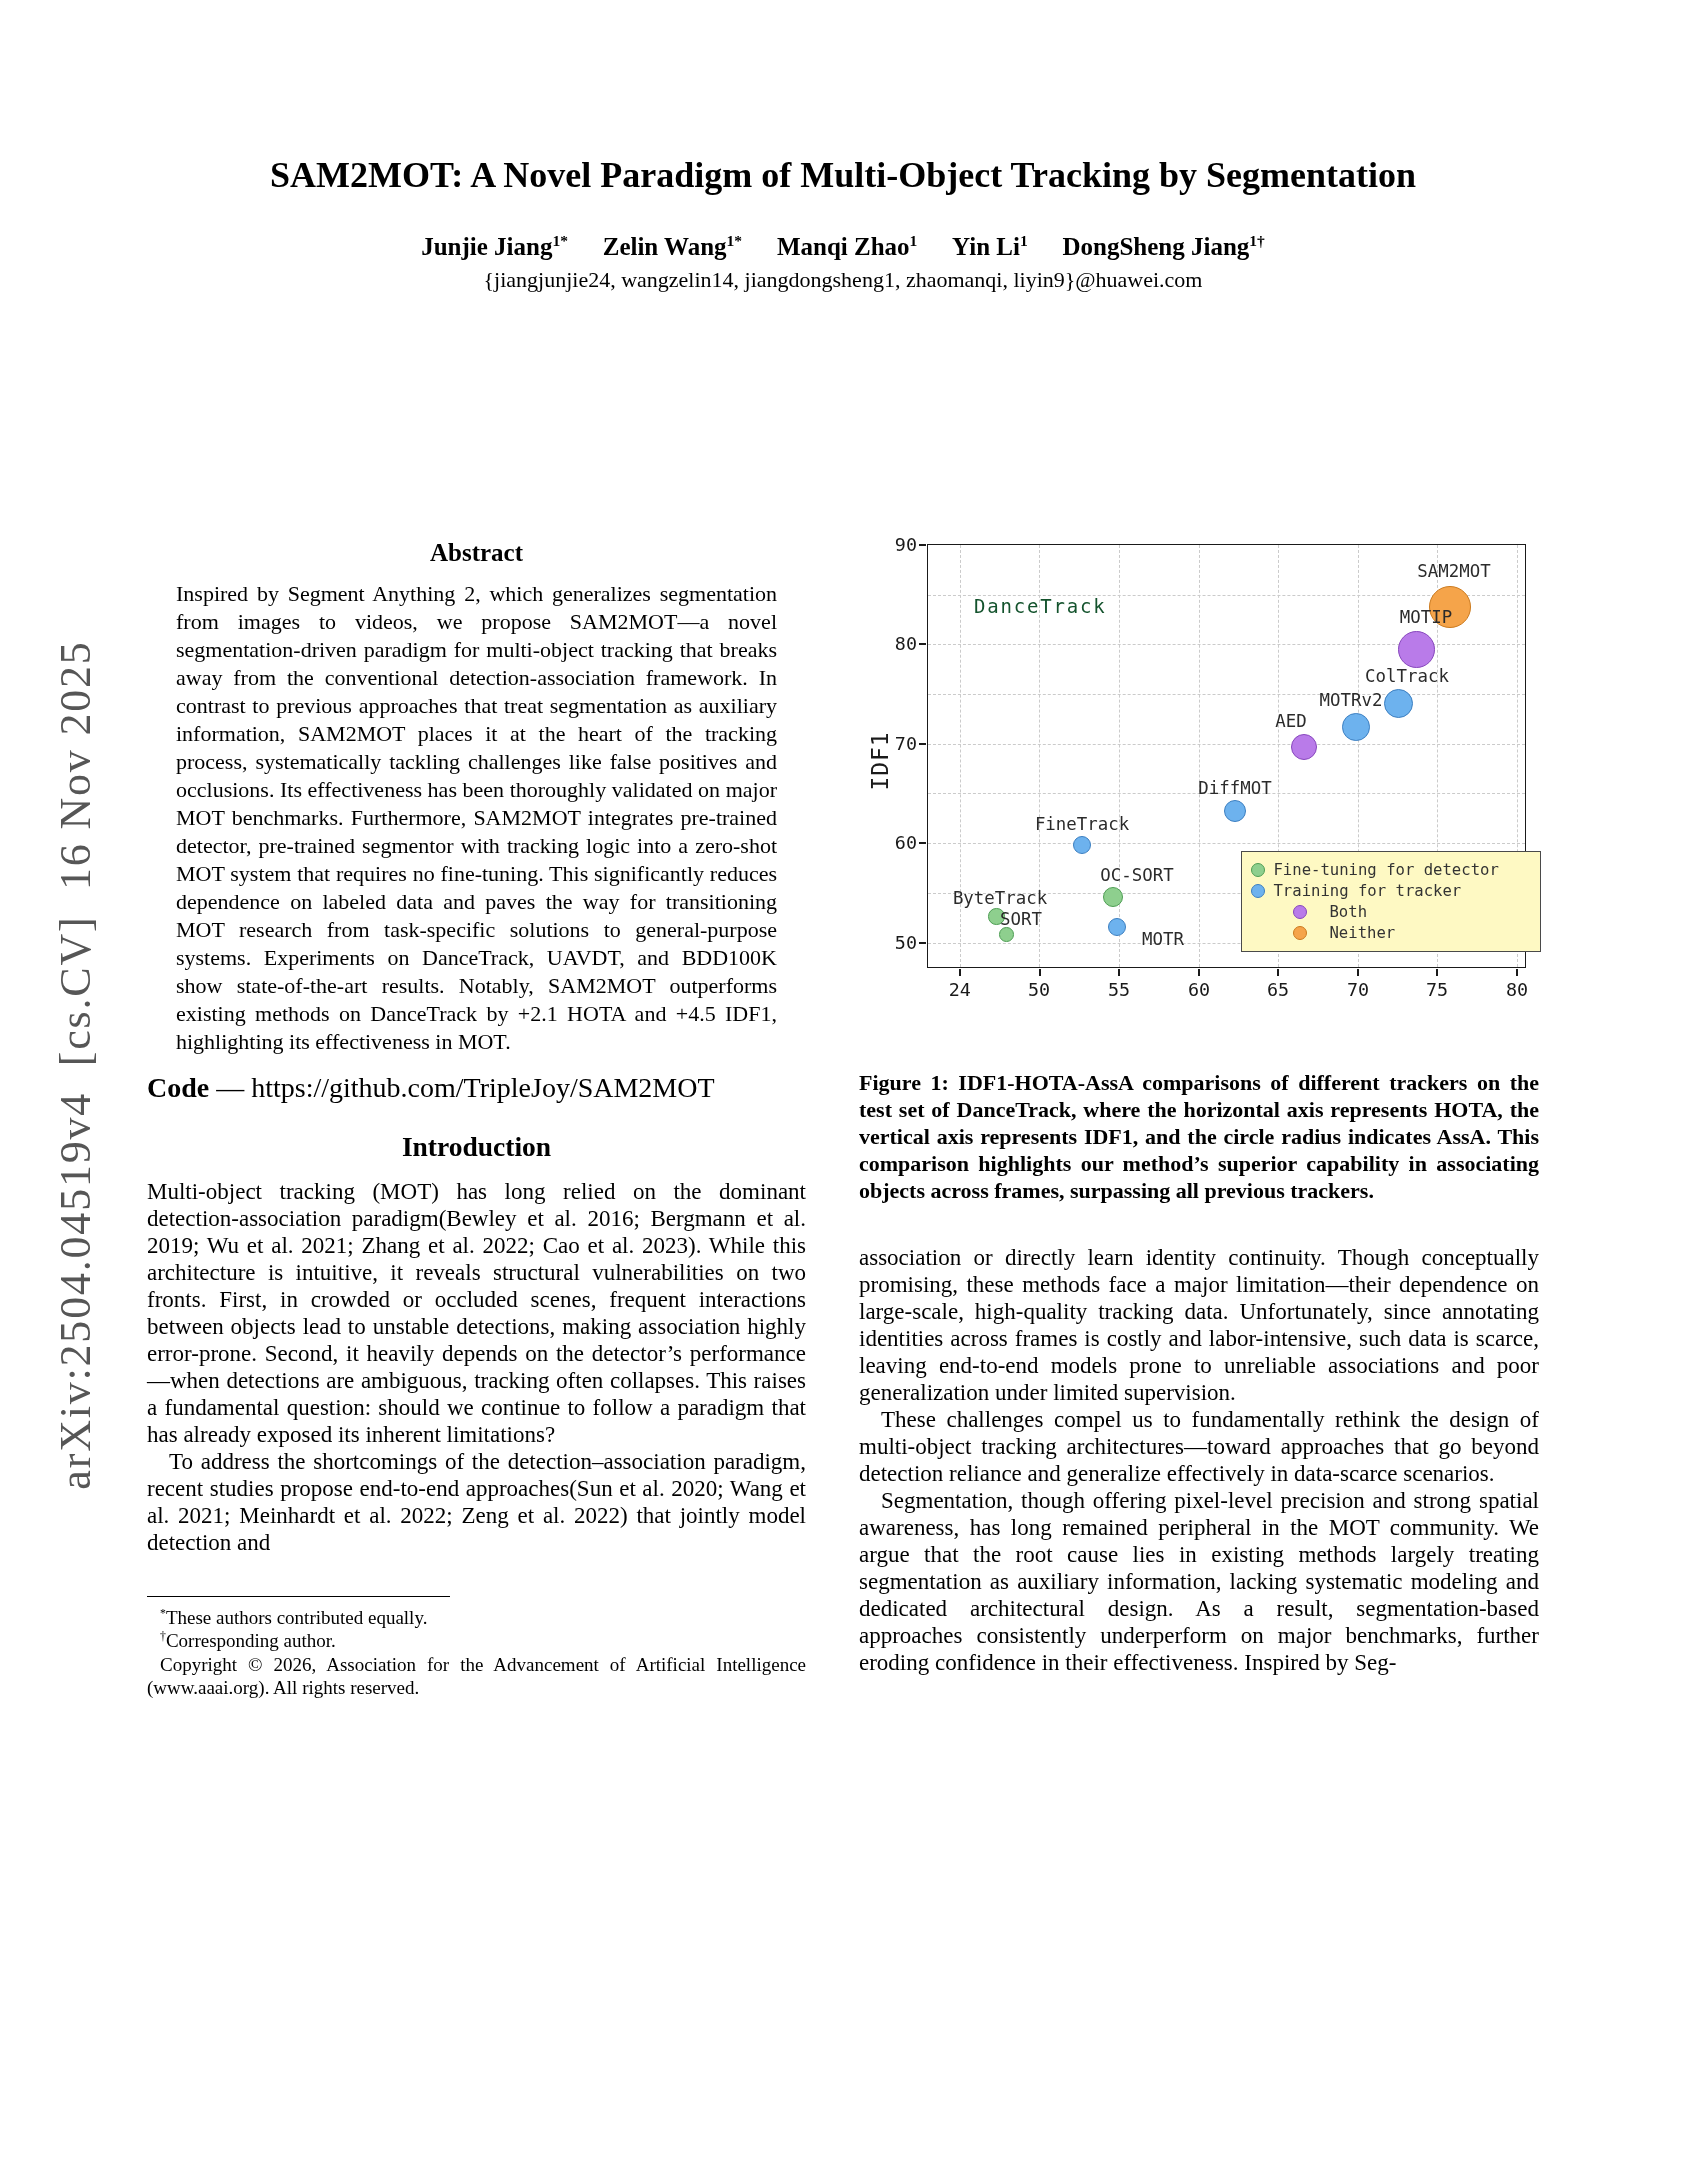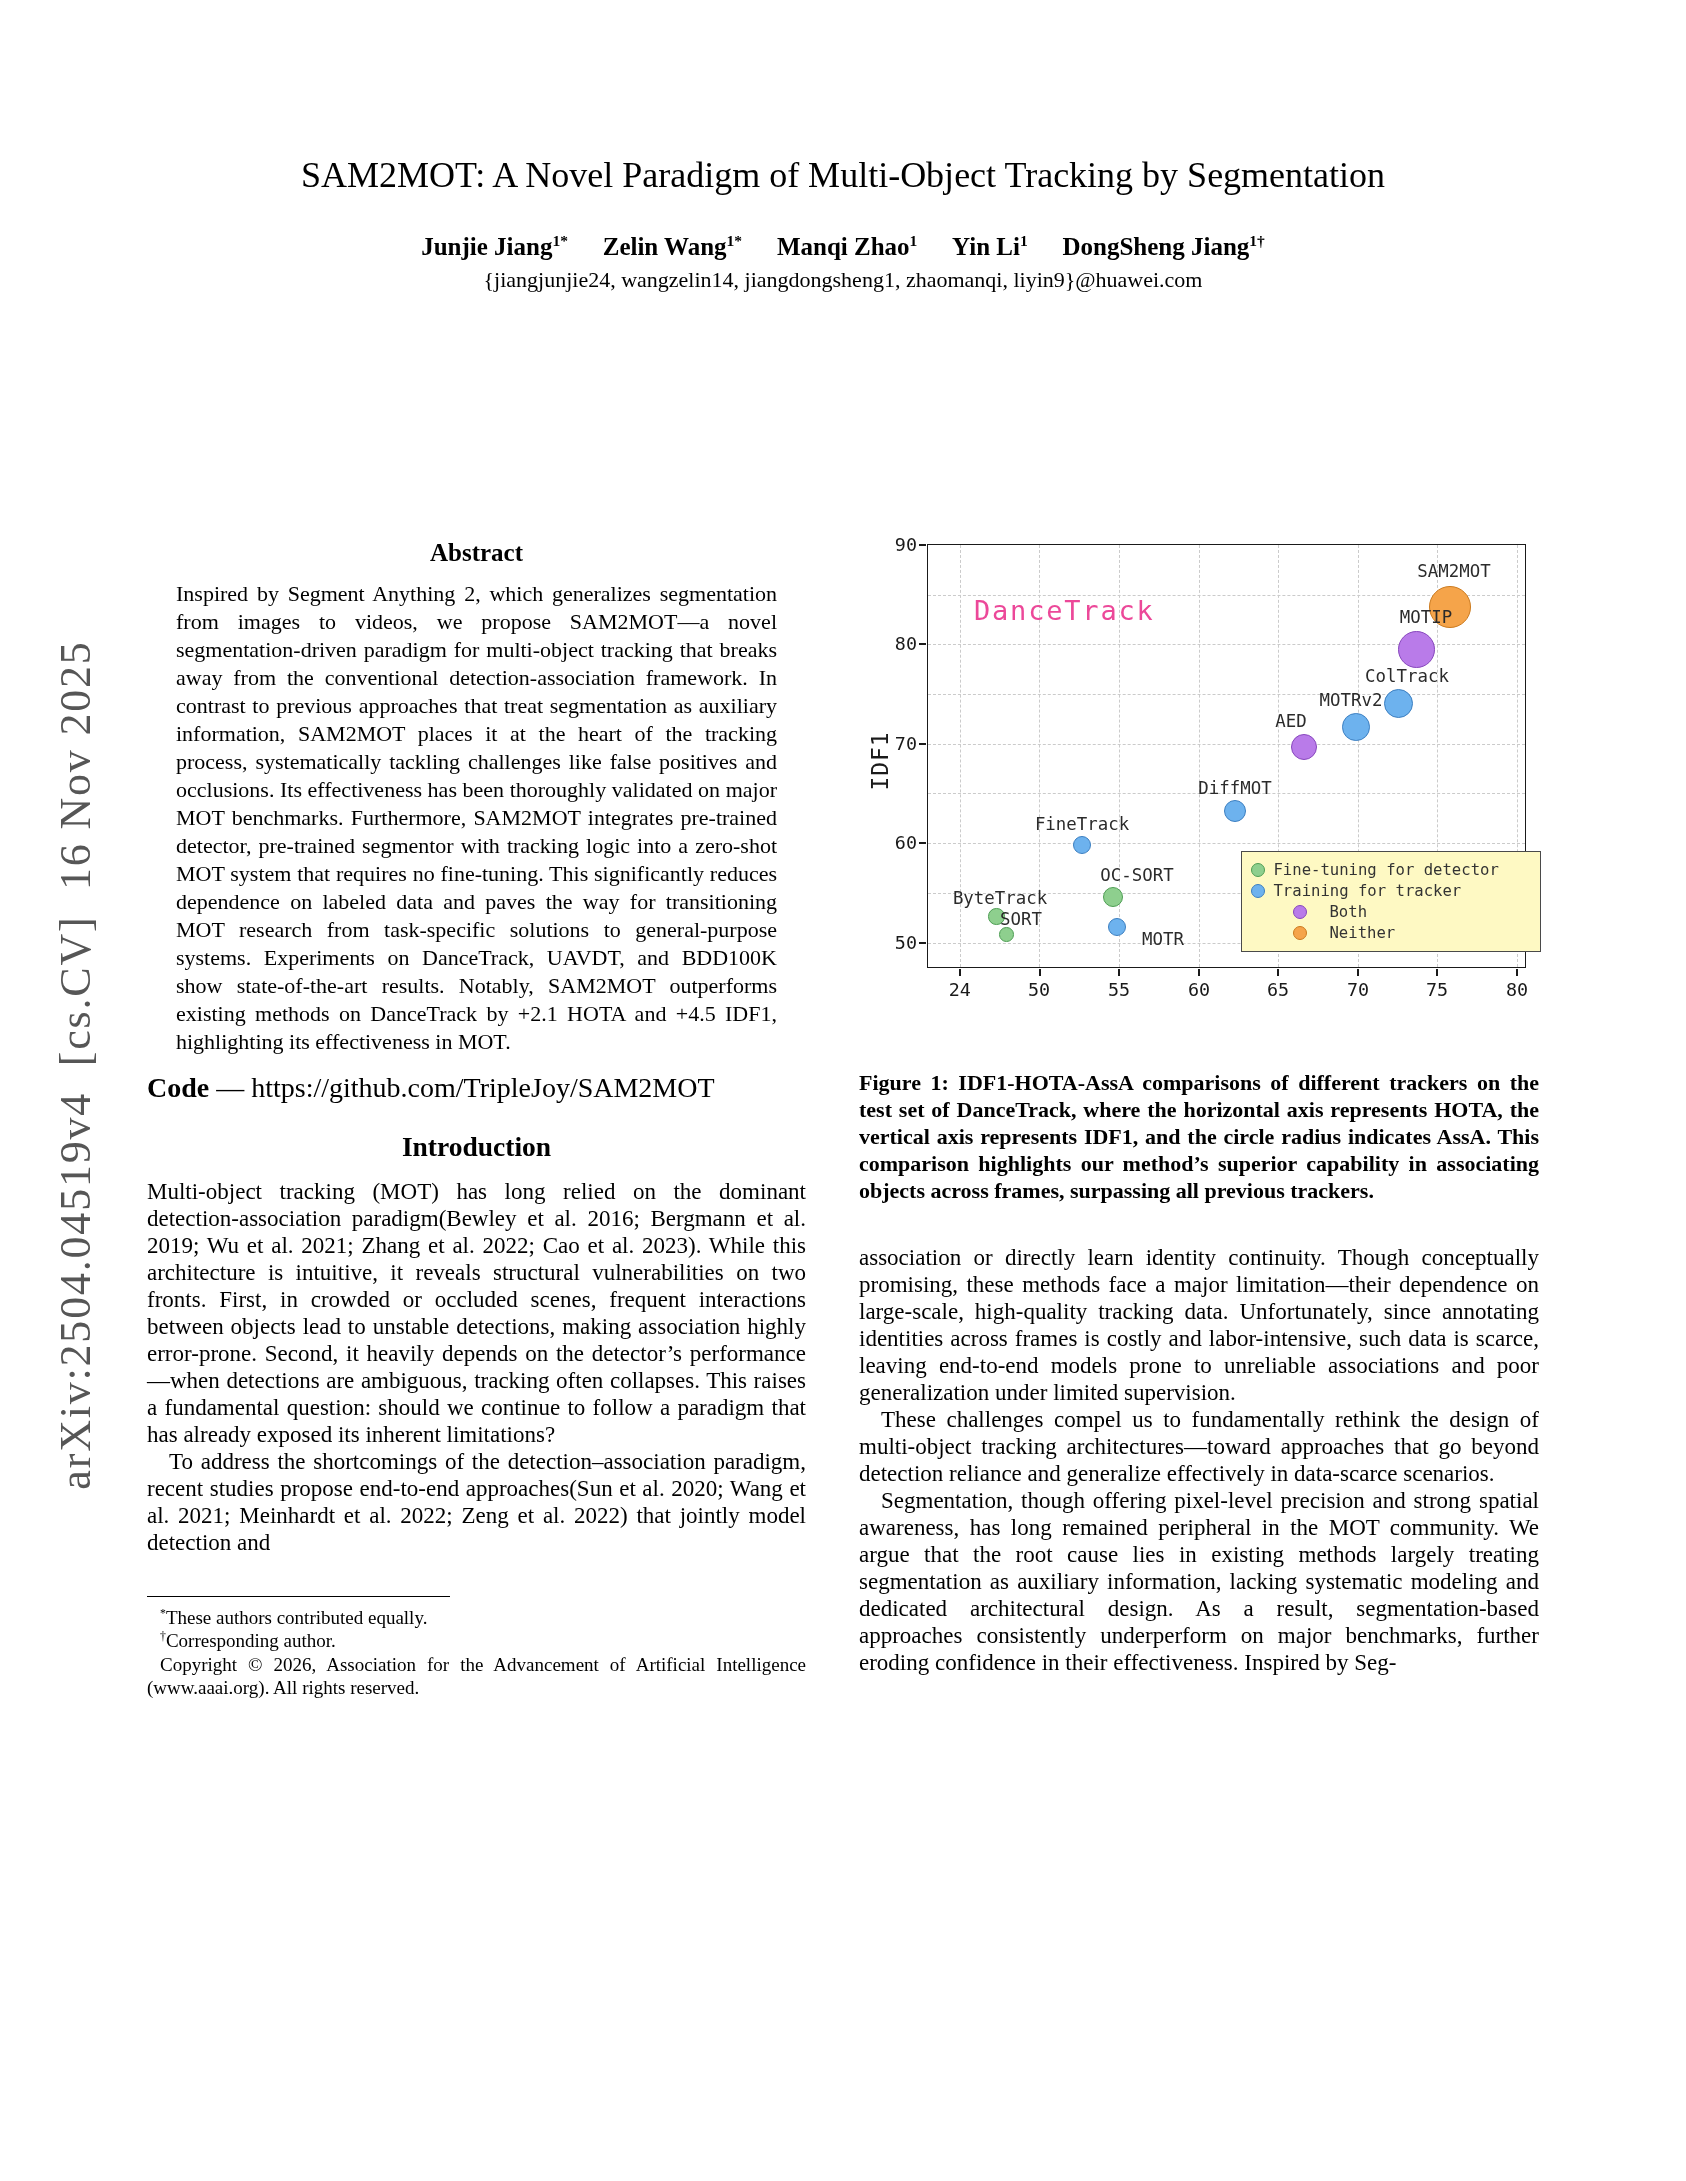--- a/index.html
+++ b/index.html
@@ -12,21 +12,21 @@
 
   .arxiv-stamp{
     position:absolute;left:75px;top:1065px;
     transform:translate(-50%,-50%) rotate(-90deg);
     font-size:44px;color:#565656;white-space:pre;letter-spacing:1.8px;
     font-family:"Liberation Serif", serif;
   }
 
   .content{position:absolute;left:147px;top:154px;width:1392px;}
 
-  .title{margin:0;text-align:center;font-size:36px;font-weight:normal;}
+  .title{margin:0;text-align:center;font-size:36px;font-weight:bold;}
   .authors{text-align:center;font-size:25px;font-weight:bold;margin-top:37px;}
   .author{margin:0 17.4px;white-space:nowrap;}
   .affiliation{text-align:center;font-size:23px;margin-top:14.7px;}
   .email{text-align:center;font-size:22px;margin-top:5.5px;}
 
   .columns{display:flex;margin-top:246px;}
   .col-left{width:659px;margin-right:53px;flex:none;}
   .col-right{width:680px;flex:none;}
 
   .abstract-heading{text-align:center;font-weight:bold;font-size:25px;}
@@ -43,21 +43,21 @@
 
   
   .chart{position:relative;width:680px;height:503px;font-family:"DejaVu Sans Mono", monospace;}
   .chart-plot{position:absolute;left:68px;top:5.5px;width:597px;height:422px;border:1.8px solid #1a1a1a;background:#fff;}
   .vgrid{position:absolute;top:0;height:100%;width:0;border-left:1.4px dashed #cbcbcb;}
   .hgrid{position:absolute;left:0;width:100%;height:0;border-top:1.4px dashed #cbcbcb;}
   .xtick{position:absolute;top:100%;margin-top:1.8px;width:1.8px;height:7.3px;background:#1a1a1a;}
   .ytick{position:absolute;left:-9.2px;width:7.3px;height:1.8px;background:#1a1a1a;}
   .xtick-label{position:absolute;top:100%;margin-top:12px;width:44px;text-align:center;font-size:18.4px;color:#1a1a1a;}
   .ytick-label{position:absolute;left:-48px;width:37px;text-align:right;font-size:18.4px;color:#1a1a1a;}
-  .inset-label{position:absolute;left:46px;top:50px;font-size:27px;color:#ec4899;letter-spacing:1.8px;}
+  .inset-label{position:absolute;left:46px;top:50px;font-size:19px;color:#14532d;letter-spacing:1.8px;}
   .bubble{position:absolute;border-radius:50%;border:1.4px solid;box-sizing:border-box;z-index:2;}
   .pt-label{position:absolute;transform:translate(-50%,-50%);font-size:17.4px;color:#2b2b2b;white-space:nowrap;z-index:3;}
   .legend{position:absolute;left:313px;top:306px;width:300px;border:1.4px solid #4a4a4a;background:#fef9c3;padding:7.3px 9.2px;box-sizing:border-box;z-index:4;}
   .legend-row{display:flex;align-items:center;height:21px;}
   .legend-row.centered{padding-left:42px;gap:14px;}
   .legend-dot{width:12px;height:12px;border-radius:50%;border:0.9px solid;margin-right:8.3px;flex:none;}
   .legend-label{font-size:15.6px;color:#333;}
   .chart-ylabel{position:absolute;left:-9.2px;top:209px;transform:rotate(-90deg);font-size:23px;color:#1a1a1a;letter-spacing:0.9px;}
   .chart-xlabel{position:absolute;left:68px;top:472px;width:597px;text-align:center;font-size:23px;color:#1a1a1a;letter-spacing:0.9px;}
 

